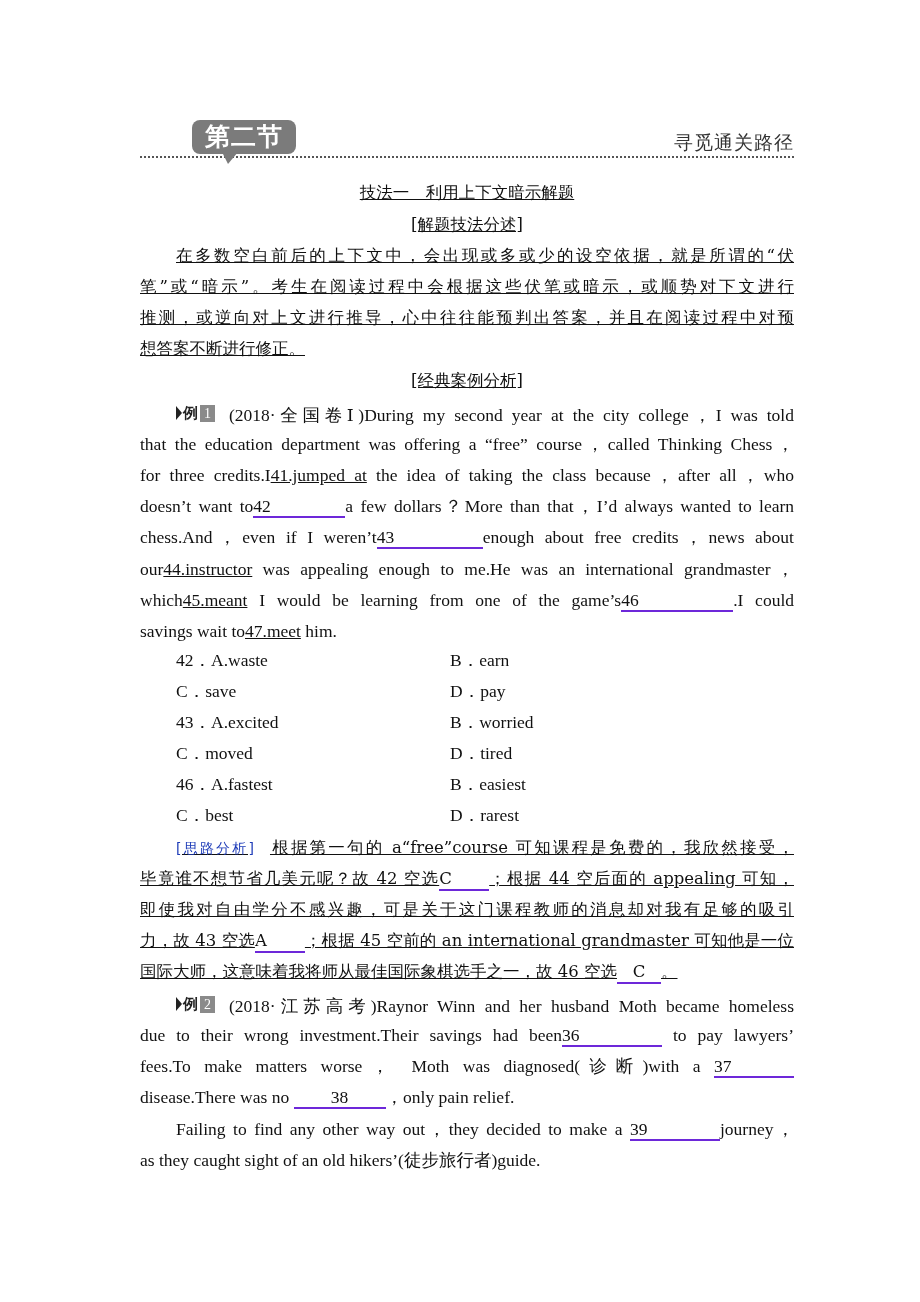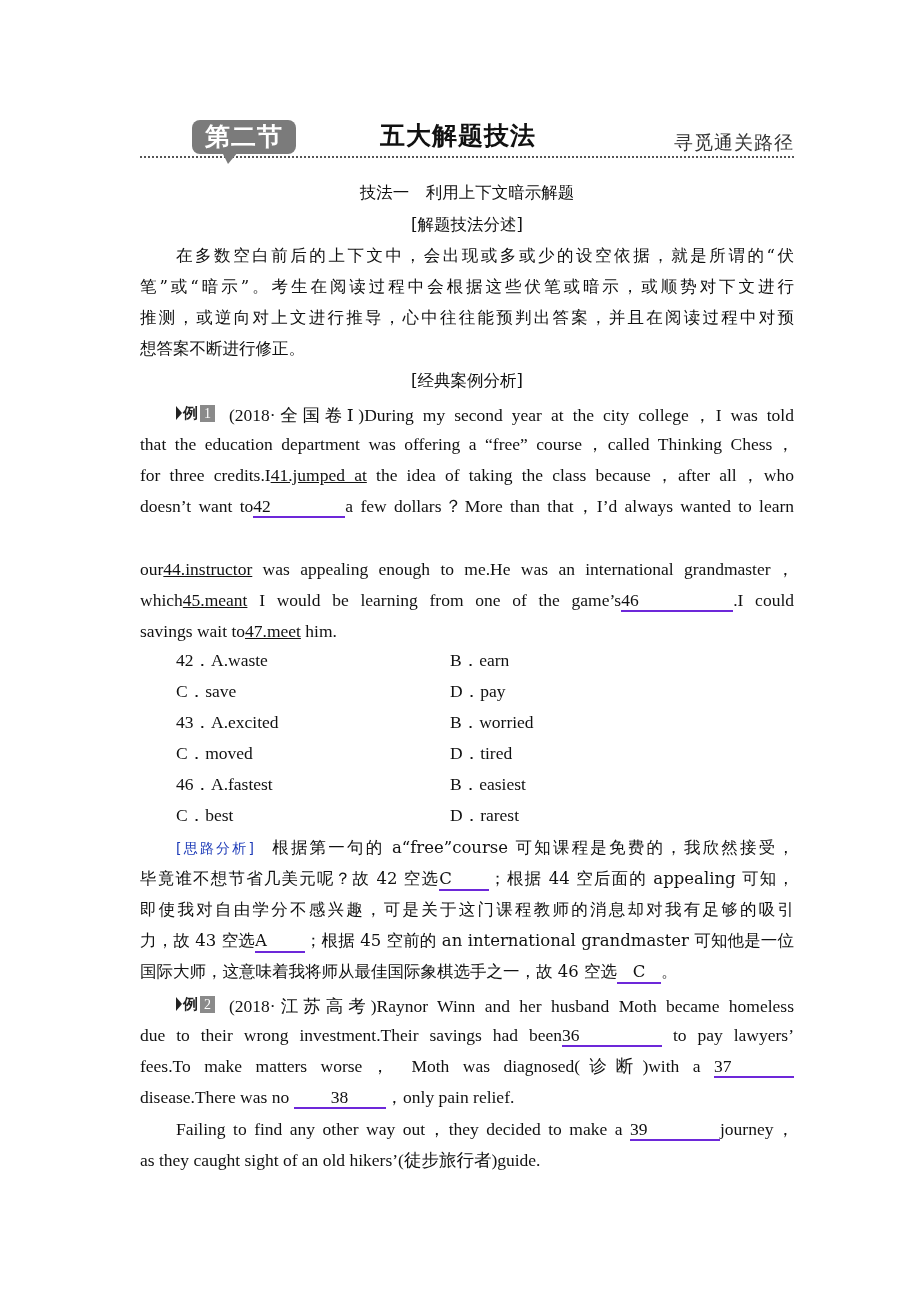--- a/index.html
+++ b/index.html
@@ -38,31 +38,30 @@
   .tag-li { font-family: "DejaVu Sans", sans-serif; font-weight: bold; font-size: 15px; color: #222; }
   .tag-num { background: #8a8a8a; color: #fff; font-size: 14px; padding: 0 4px; margin-left: 2px;
              line-height: 17px; }
 
   .opt-row { position: absolute; left: 176px; width: 600px; font-size: 17.5px; line-height: 24px; }
   .opt-a { position: absolute; left: 0; }
   .opt-b { position: absolute; left: 274px; }
 
   .analysis-tag { color: #1d3bb8; font-family: "DejaVu Sans", sans-serif; font-size: 14px;
                   margin-right: 16px; margin-top: 27px; }
-  .cn { font-family: "DejaVu Serif", serif; font-size: 16.5px; }
+  .cn { font-family: "DejaVu Serif", serif; font-size: 16.5px; text-decoration: underline; }
 </style>
 </head>
 <body>
 
 <div class="page">
 
   <div class="header">
     <div class="header-rule"></div>
     <div class="section-badge">第二节</div>
-    <div class="section-title">五大解题技法</div>
     <div class="section-subtitle">寻觅通关路径</div>
   </div>
 
   <div class="line center cn" style="top:181px;">技法一　利用上下文暗示解题</div>
   <div class="line cn justify indent" style="top:244px;">在多数空白前后的上下文中，会出现或多或少的设空依据，就是所谓的“伏</div>
 
   <div class="line center cn" style="top:213px;">[解题技法分述]</div>
   <div class="line cn justify" style="top:275px;">笔”或“暗示”。考生在阅读过程中会根据这些伏笔或暗示，或顺势对下文进行</div>
   <div class="line cn justify" style="top:306px;">推测，或逆向对上文进行推导，心中往往能预判出答案，并且在阅读过程中对预</div>
   <div class="line cn" style="top:337px;">想答案不断进行修正。</div>
@@ -75,20 +74,23 @@
       <span class="tag-li">例</span>
       <span class="tag-num">1</span>
     </span><span>(2018·全国卷Ⅰ)</span><span>During my second year at the city college，I was told</span>
   </div>
   <div class="line justify" style="top:432px;">that the education department was offering a “free” course，called Thinking Chess，</div>
   <div class="line justify" style="top:463px;">
     <span>for three credits.I</span><span class="u">41.jumped at</span><span> the idea of taking the class because，after all，who</span>
   </div>
   <div class="line justify" style="top:494px;">
     <span>doesn’t want to</span><span class="blank" style="width:92px;">42</span><span>a few dollars？More than that，I’d always wanted to learn</span>
+  </div>
+  <div class="line justify" style="top:525px;">
+    <span>chess.And，even if I weren’t</span><span class="blank" style="width:106px;">43</span><span>enough about free credits，news about</span>
   </div>
   <div class="line justify" style="top:557px;">
     <span>our</span><span class="u">44.instructor</span><span> was appealing enough to me.He was an international grandmaster，</span>
   </div>
   <div class="line justify" style="top:588px;">
     <span>which</span><span class="u">45.meant</span><span> I would be learning from one of the game’s</span><span class="blank" style="width:112px;">46</span><span>.I could</span>
   </div>
   <div class="line" style="top:619px;">
     <span>savings wait to</span><span class="u">47.meet</span><span> him.</span>
   </div>

